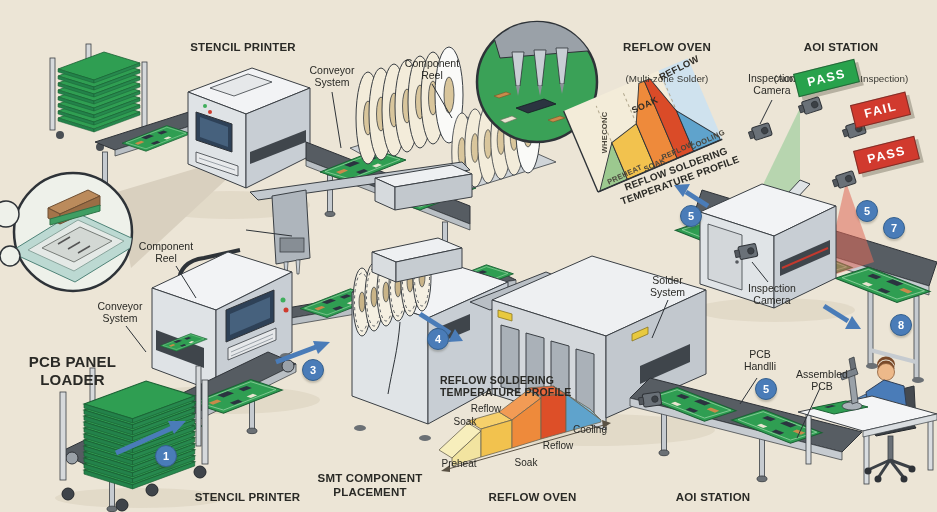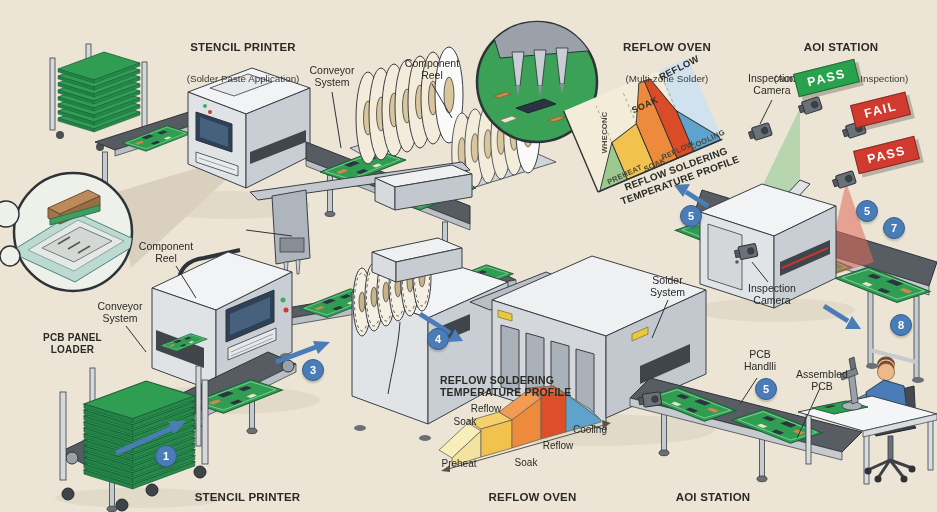--- a/index.html
+++ b/index.html
@@ -421,56 +421,57 @@
     <line x1="668" y1="300" x2="652" y2="338"></line>
     <line x1="772" y1="100" x2="760" y2="124"></line>
     <line x1="768" y1="282" x2="752" y2="262"></line>
     <line x1="757" y1="378" x2="740" y2="404"></line>
     <line x1="820" y1="388" x2="797" y2="438"></line>
   </g>
 </svg>
 
 <div class="lbl" style="left:158px;top:22px;width:170px">
   <div class="t-title">STENCIL PRINTER</div>
-  <div class="t-sub">(Solder Paste Application)</div>
 </div>
 <div class="lbl" style="left:592px;top:22px;width:150px">
   <div class="t-title">REFLOW OVEN</div>
   <div class="t-sub">(Multi-zone Solder)</div>
 </div>
 <div class="lbl" style="left:752px;top:22px;width:178px">
   <div class="t-title">AOI STATION</div>
   <div class="t-sub">(Automated Optical Inspection)</div>
 </div>
 
 <div class="lbl t-call" style="left:292px;top:64px;width:80px">Conveyor
 System</div>
 <div class="lbl t-call" style="left:392px;top:57px;width:80px">Component
 Reel</div>
 <div class="lbl t-call" style="left:728px;top:72px;width:88px">Inspection
 Camera</div>
 <div class="lbl t-call" style="left:126px;top:240px;width:80px">Component
 Reel</div>
 <div class="lbl t-call" style="left:80px;top:300px;width:80px">Conveyor
 System</div>
-<div class="lbl t-title" style="left:25px;top:332px;width:95px;font-size:10px">PCB PANEL
+<div class="lbl t-title" style="left:25px;top:353px;width:95px;font-size:15px">PCB PANEL
 LOADER</div>
 <div class="lbl t-call" style="left:630px;top:274px;width:75px">Solder
 System</div>
 <div class="lbl t-call" style="left:726px;top:282px;width:92px">Inspection
 Camera</div>
 <div class="lbl t-call" style="left:722px;top:348px;width:76px">PCB
 Handlli</div>
 <div class="lbl t-call" style="left:782px;top:368px;width:80px">Assembled
 PCB</div>
 
 <div class="lbl" style="left:160px;top:472px;width:175px">
   <div class="t-title">STENCIL PRINTER</div>
   
 </div>
+<div class="lbl t-title" style="left:305px;top:472px;width:130px">SMT COMPONENT
+PLACEMENT</div>
 <div class="lbl" style="left:455px;top:472px;width:155px">
   <div class="t-title">REFLOW OVEN</div>
   
 </div>
 <div class="lbl" style="left:628px;top:472px;width:170px">
   <div class="t-title">AOI STATION</div>
   
 </div>
 
 <div class="lbl t-chart-title" style="left:440px;top:374px;width:160px;text-align:left">REFLOW SOLDERING

